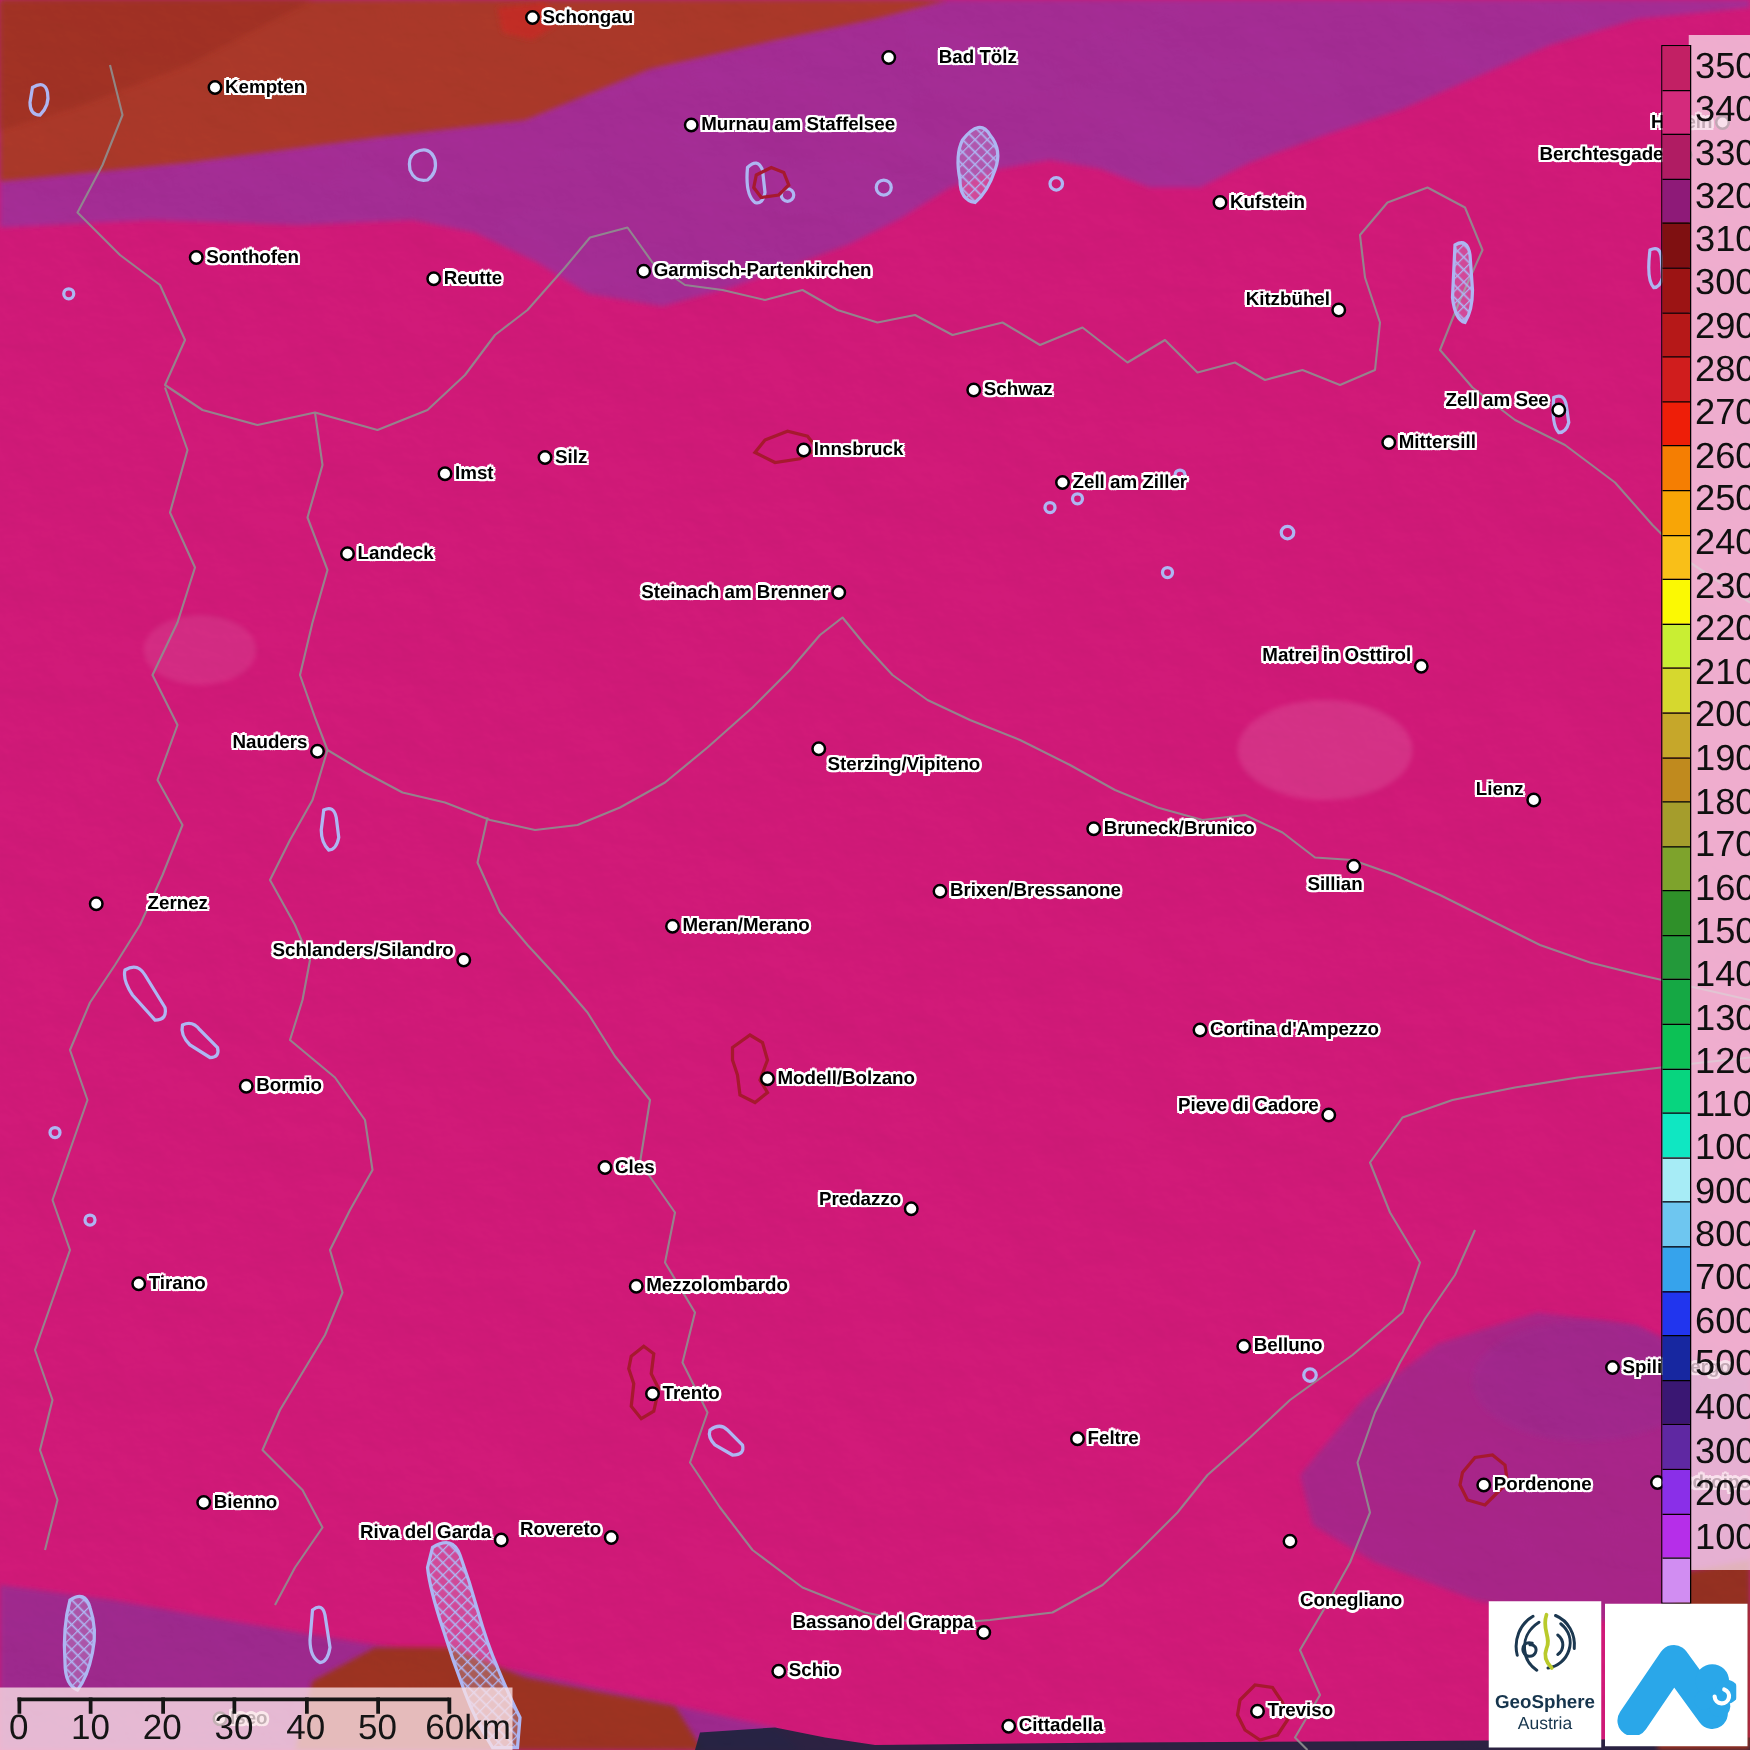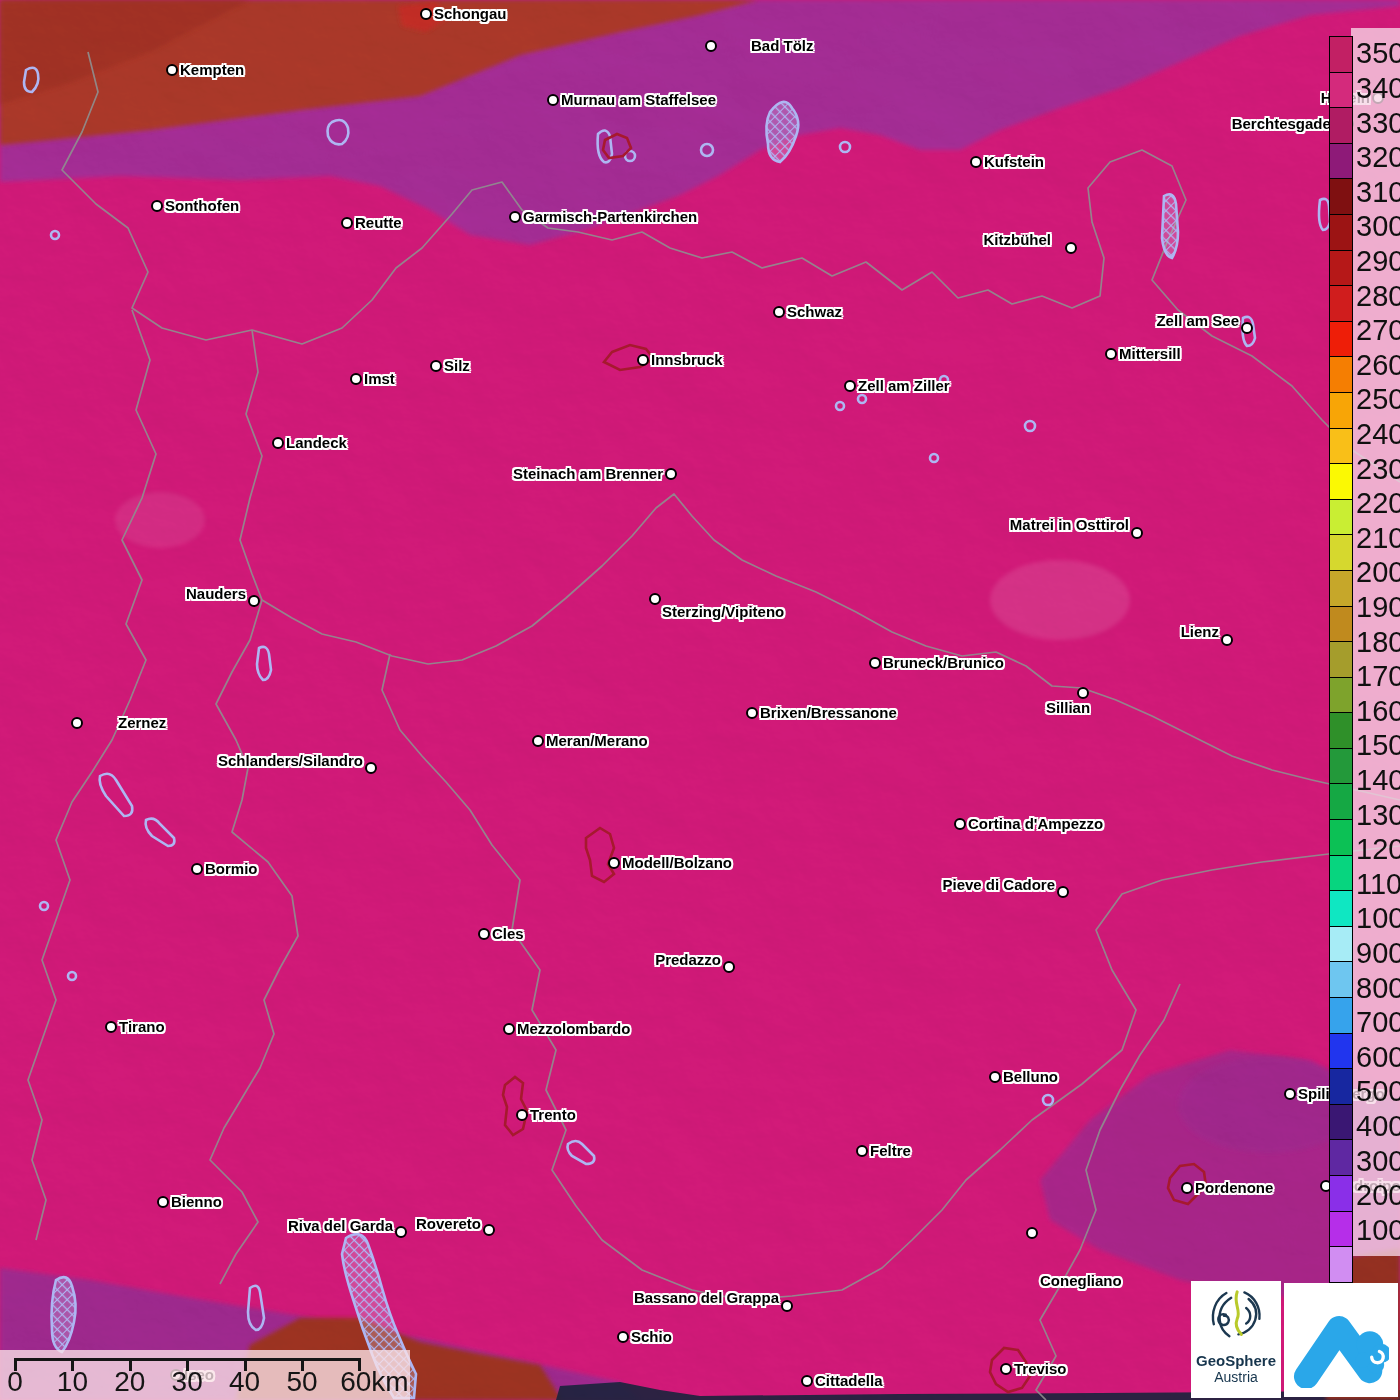--- a/index.html
+++ b/index.html
@@ -194,21 +194,21 @@
       <div class="city" style="left: 515px; top: 217px;">
         <span class="dot"></span>
         <span class="clabel" style="left: 8px; top: -10px;">Garmisch-Partenkirchen</span>
       </div>
       <div class="city" style="left: 347px; top: 223px;">
         <span class="dot"></span>
         <span class="clabel" style="left: 8px; top: -10px;">Reutte</span>
       </div>
       <div class="city" style="left: 1071px; top: 248px;">
         <span class="dot"></span>
-        <span class="clabel" style="right: 20px; top: -18px;">Kitzbühel</span>
+        <span class="clabel" style="right: 7px; top: -18px;">Kitzbühel</span>
       </div>
       <div class="city" style="left: 779px; top: 312px;">
         <span class="dot"></span>
         <span class="clabel" style="left: 8px; top: -10px;">Schwaz</span>
       </div>
       <div class="city" style="left: 1247px; top: 328px;">
         <span class="dot"></span>
         <span class="clabel" style="right: 8px; top: -17px;">Zell am See</span>
       </div>
       <div class="city" style="left: 643px; top: 360px;">

